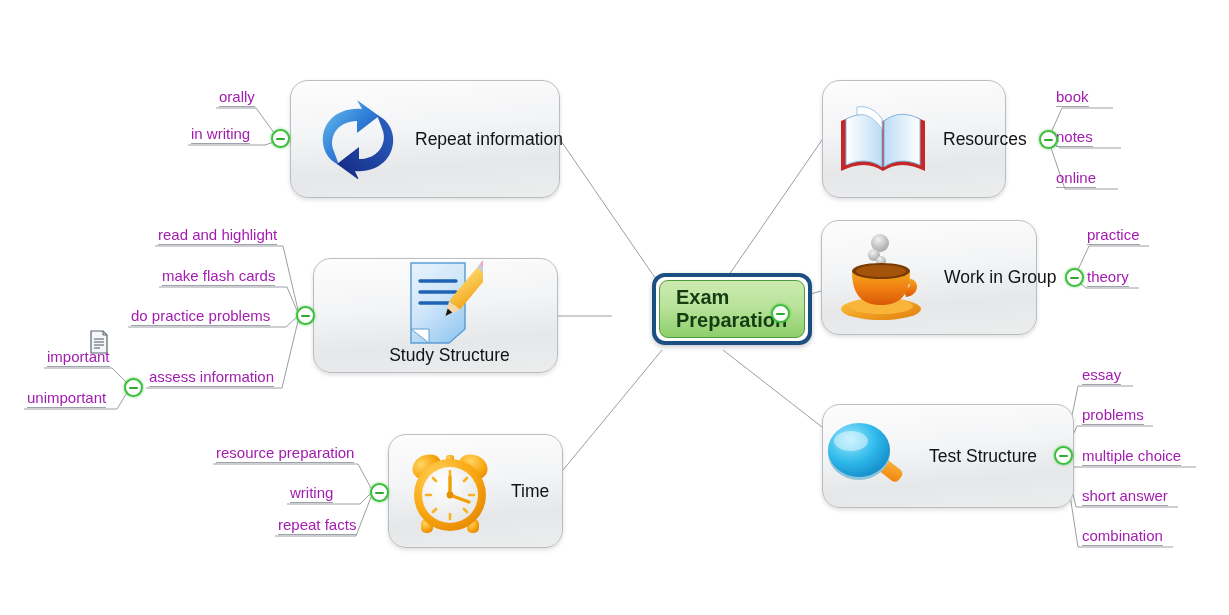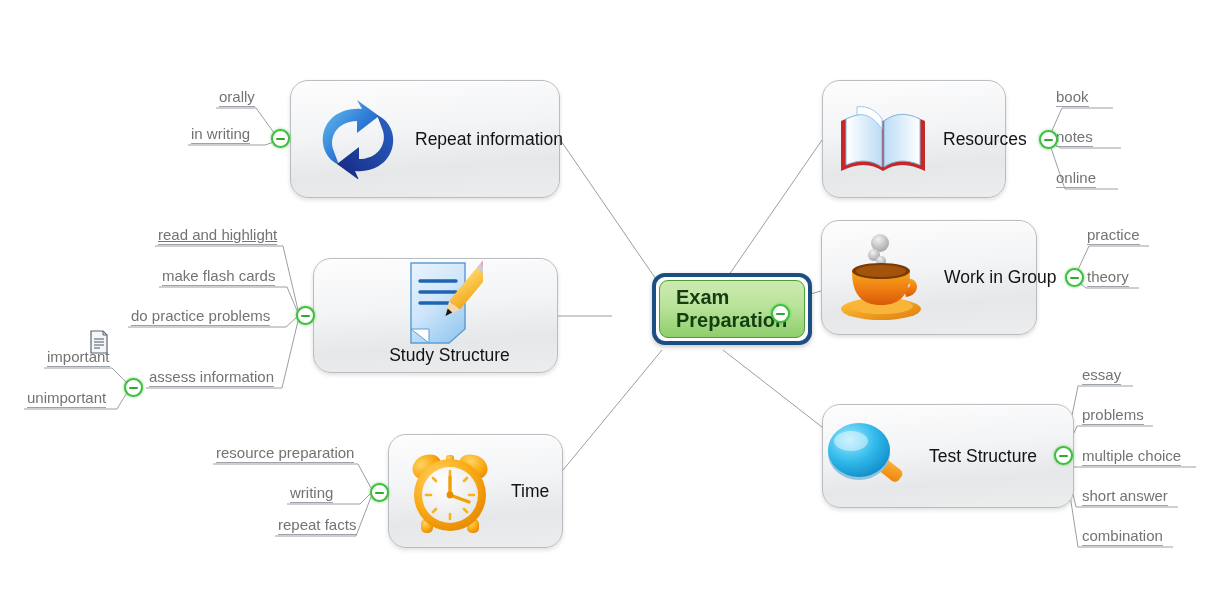--- a/index.html
+++ b/index.html
@@ -20,21 +20,21 @@
   
   .central{position:absolute;box-sizing:border-box;border:4px solid #1b4f82;border-radius:13px;
            background:#ffffff;padding:3px;
            box-shadow:0 2px 5px rgba(0,0,0,.22);}
   .central .inner{width:100%;height:100%;box-sizing:border-box;border:1px solid #4e9a3e;
            border-radius:9px;background:linear-gradient(180deg,#cdeab1 0%,#b9e39a 45%,#8ece6c 100%);
            display:flex;align-items:center;padding-left:16px;}
   .central .ctext{font-size:20px;font-weight:bold;color:#143d12;line-height:1.16;white-space:pre-line;}
 
   
-  .leaf{position:absolute;white-space:nowrap;font-size:15px;color:#737373;
+  .leaf{position:absolute;white-space:nowrap;font-size:15px;color:#a21caf;
         padding:0 6px 2px 6px;}
   .leaf .txt{display:block;}
   .leaf .rule{display:block;height:1px;background:#9ea3a9;margin-top:1px;}
 
   
   .collapse{position:absolute;width:19px;height:19px;border-radius:50%;
             background:#ffffff;border:2px solid #3fbf3f;box-sizing:border-box;
             box-shadow:0 0 3px rgba(60,190,60,.75);}
   .collapse::after{content:"";position:absolute;left:3px;right:3px;top:50%;
             height:2px;margin-top:-1px;background:#2faa2f;border-radius:1px;}
@@ -281,21 +281,21 @@
 
   <div class="leaf" style="left:213px;top:88px;">
     <span class="txt">orally</span>
     <span class="rule"></span>
   </div>
   <div class="leaf" style="left:185px;top:125px;">
     <span class="txt">in writing</span>
     <span class="rule"></span>
   </div>
 
-  <div class="leaf" style="left:152px;top:226px;text-decoration:underline;">
+  <div class="leaf" style="left:152px;top:226px;">
     <span class="txt">read and highlight</span>
     <span class="rule"></span>
   </div>
   <div class="leaf" style="left:156px;top:267px;">
     <span class="txt">make flash cards</span>
     <span class="rule"></span>
   </div>
   <div class="leaf" style="left:125px;top:307px;">
     <span class="txt">do practice  problems</span>
     <span class="rule"></span>

